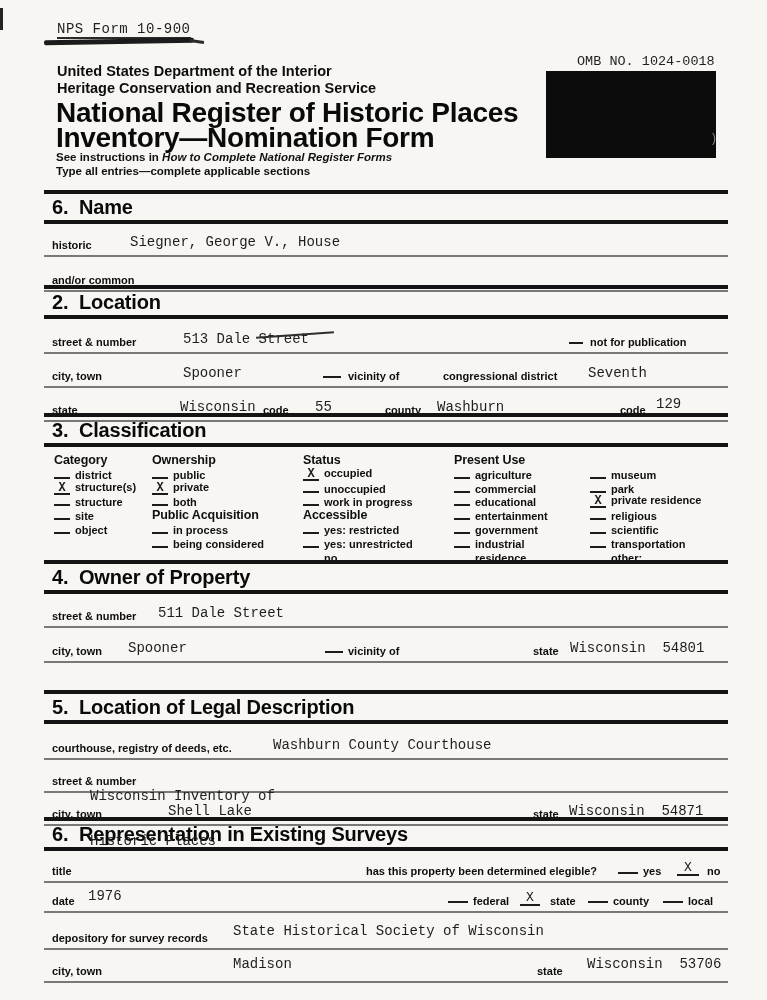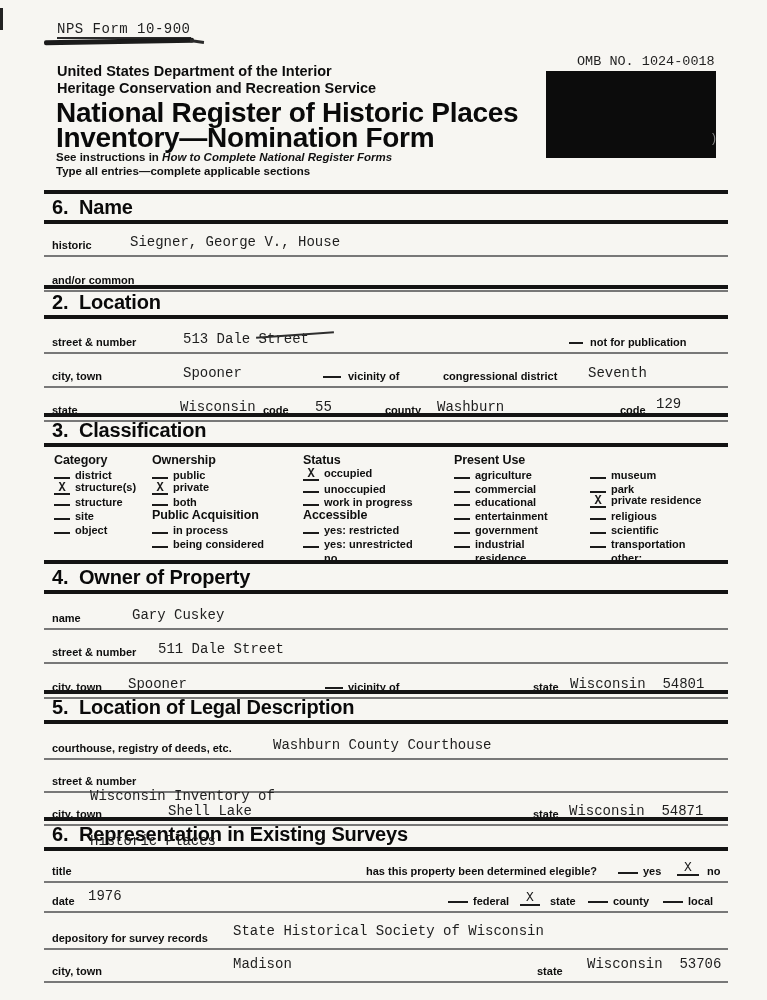--- a/index.html
+++ b/index.html
@@ -181,24 +181,20 @@
           <div class="ccell"><span class="cb"></span><span>religious</span></div>
           <div class="ccell"><span class="cb"></span><span>scientific</span></div>
           <div class="ccell"><span class="cb"></span><span>transportation</span></div>
           <div class="ccell"><span class="cb"></span><span>other:</span></div>
         </div>
       </div>
   </div>
 
   <div class="sec" style="top:560px">
     <div class="sec-head"><span>4.  Owner of Property</span></div>
-    <div class="frow" style="height:34px">
-      <span class="lbl" style="left:8px">name</span>
-      <span class="val" style="left:88px">Gary Cuskey</span>
-    </div>
     <div class="frow" style="height:32px">
       <span class="lbl" style="left:8px">street &amp; number</span>
       <span class="val" style="left:114px">511 Dale Street</span>
     </div>
     <div class="frow" style="height:33px">
       <span class="lbl" style="left:8px">city, town</span>
       <span class="val" style="left:84px">Spooner</span>
       <span class="dash" style="left:281px"></span>
       <span class="lbl" style="left:304px">vicinity of</span>
       <span class="lbl" style="left:489px">state</span>

